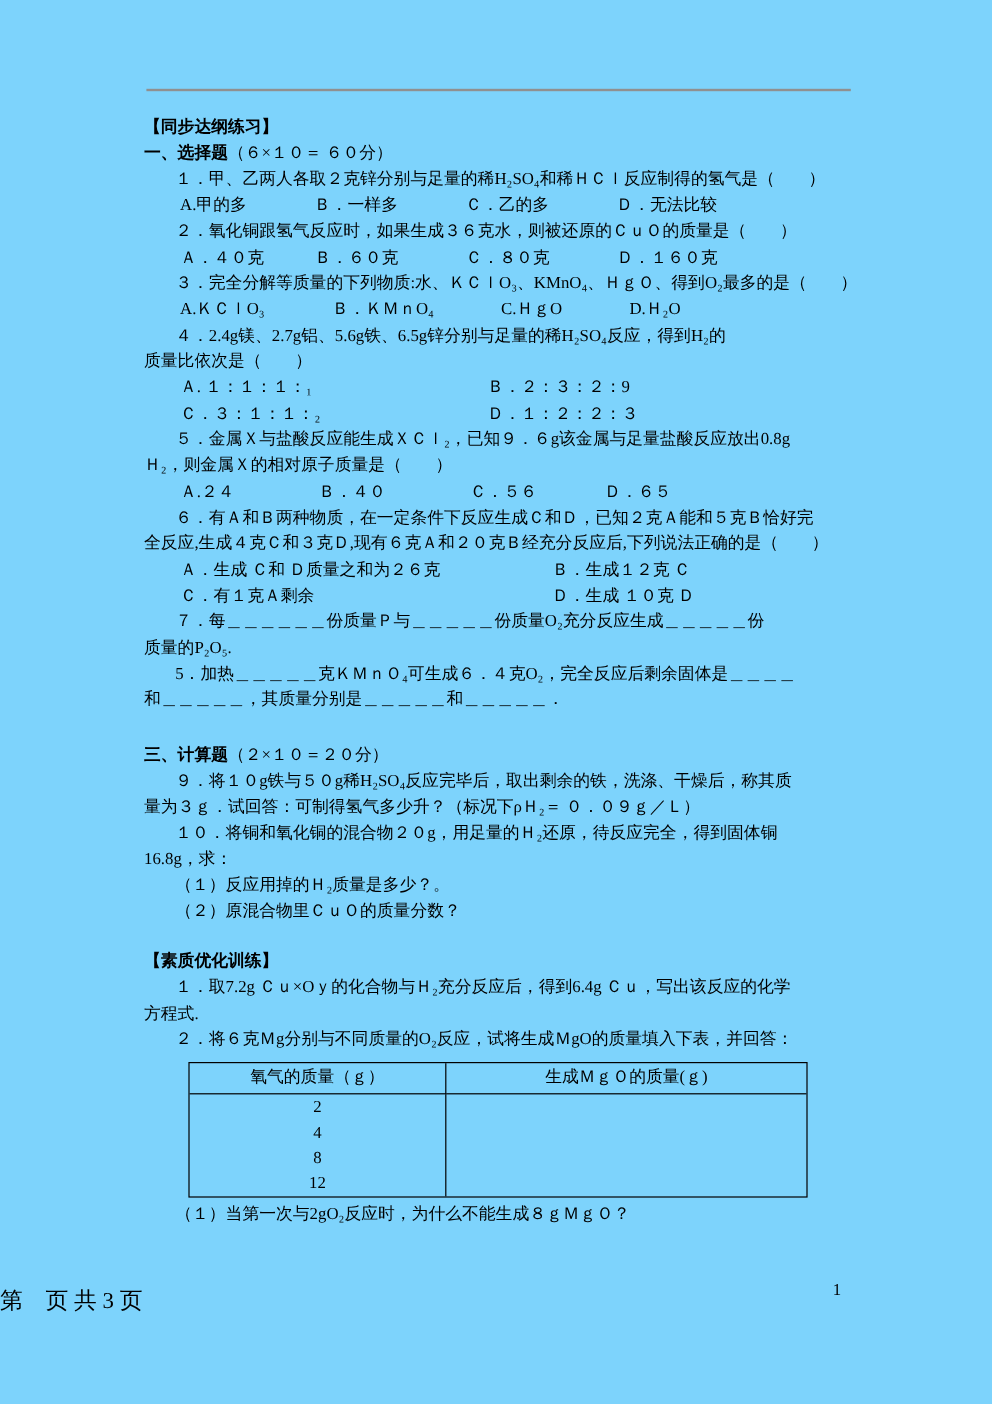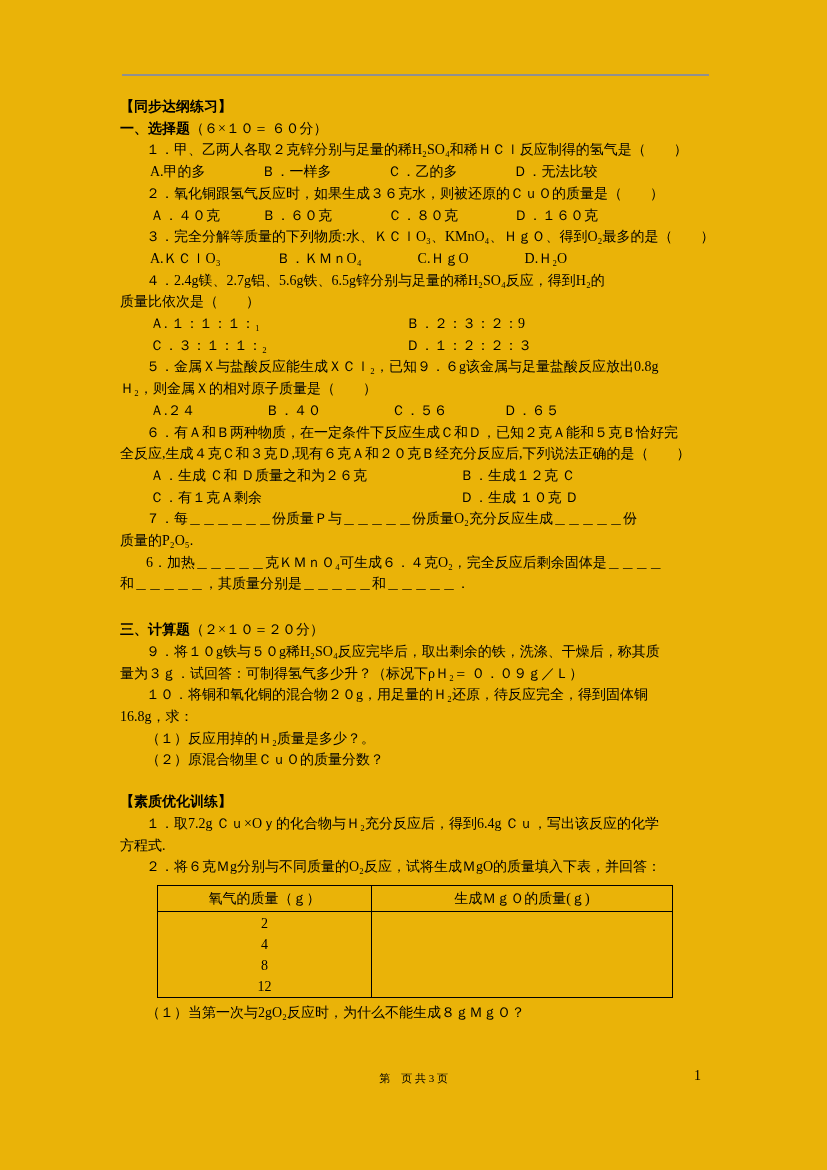--- a/index.html
+++ b/index.html
@@ -2,21 +2,21 @@
 <html><head>
 <meta charset="utf-8">
 <style>
   * { box-sizing: border-box; }
   html, body { margin: 0; padding: 0; }
   body {
     width: 827px; height: 1170px; background: #ffffff; color: #000000;
     font-family: "Liberation Serif", "DejaVu Serif", serif;
     font-size: 14px;
   }
-  .page { position: relative; width: 827px; height: 1170px; overflow: hidden; background: #eab308; }
+  .page { position: relative; width: 827px; height: 1170px; overflow: hidden; background: #7dd3fc; }
   .top-rule { position: absolute; top: 74px; left: 122px; width: 587px; height: 0; border-top: 2px solid #909090; }
   .content { position: absolute; top: 96px; left: 120px; width: 600px; }
   .content p { margin: 0; line-height: 21.7px; white-space: pre; }
   .b { font-weight: bold; }
   .ind { padding-left: 26px; }
   .ind2 { padding-left: 30px; }
   .pair { display: flex; }
   .pair .l256 { display: inline-block; width: 256px; }
   .pair .l310 { display: inline-block; width: 310px; font-family: Liberation Serif, serif; }
   .mt24 { margin-top: 24px !important; }
@@ -31,21 +31,21 @@
     border-bottom: 1px solid #000; text-align: center;
     line-height: 25px; white-space: pre;
   }
   .tbl .c1 { border-right: 1px solid #000; }
   .tbl .cell-left { border-right: 1px solid #000; text-align: center; padding-top: 1px; }
   .tbl .cell-left div { line-height: 21px; }
   .tbl .cell-right { }
   .after-table { margin-top: 4px !important; }
   .footer-center {
     position: absolute; top: 1071px; left: 0; width: 827px;
-    text-align: center; font-size: 11px; white-space: pre;
+    text-align: left; font-size: 19px; white-space: pre;
   }
   .footer-page { position: absolute; top: 1068px; left: 694px; font-size: 14px; }
 </style>
 </head>
 <body>
 
 <div class="page">
   <div class="top-rule"></div>
 
   <div class="content">
@@ -71,21 +71,21 @@
     <p>Ｈ₂，则金属Ｘ的相对原子质量是（　　）</p>
     <p class="ind2">Ａ.２４　　　　　Ｂ．４０　　　　　Ｃ．５６　　　　Ｄ．６５</p>
 
     <p class="ind">６．有Ａ和Ｂ两种物质，在一定条件下反应生成Ｃ和Ｄ，已知２克Ａ能和５克Ｂ恰好完</p>
     <p>全反应,生成４克Ｃ和３克Ｄ,现有６克Ａ和２０克Ｂ经充分反应后,下列说法正确的是（　　）</p>
     <p class="pair ind2"><span class="l310">Ａ．生成 Ｃ和 Ｄ质量之和为２６克</span><span>Ｂ．生成１２克 Ｃ</span></p>
     <p class="pair ind2"><span class="l310">Ｃ．有１克Ａ剩余</span><span>Ｄ．生成 １０克 Ｄ</span></p>
 
     <p class="ind">７．每＿＿＿＿＿＿份质量Ｐ与＿＿＿＿＿份质量O₂充分反应生成＿＿＿＿＿份</p>
     <p>质量的P₂O₅.</p>
-    <p class="ind">6．加热＿＿＿＿＿克ＫＭｎＯ₄可生成６．４克O₂，完全反应后剩余固体是＿＿＿＿</p>
+    <p class="ind">5．加热＿＿＿＿＿克ＫＭｎＯ₄可生成６．４克O₂，完全反应后剩余固体是＿＿＿＿</p>
     <p>和＿＿＿＿＿，其质量分别是＿＿＿＿＿和＿＿＿＿＿．</p>
 
     <p class="mt24"><span class="b">三、计算题</span><span>（２×１０＝２０分）</span></p>
     <p class="ind">９．将１０g铁与５０g稀H₂SO₄反应完毕后，取出剩余的铁，洗涤、干燥后，称其质</p>
     <p>量为３ｇ．试回答：可制得氢气多少升？（标况下ρＨ₂＝ ０．０９ｇ／Ｌ）</p>
     <p class="ind">１０．将铜和氧化铜的混合物２０g，用足量的Ｈ₂还原，待反应完全，得到固体铜</p>
     <p>16.8g，求：</p>
     <p class="ind">（１）反应用掉的Ｈ₂质量是多少？。</p>
     <p class="ind">（２）原混合物里ＣｕＯ的质量分数？</p>
 

